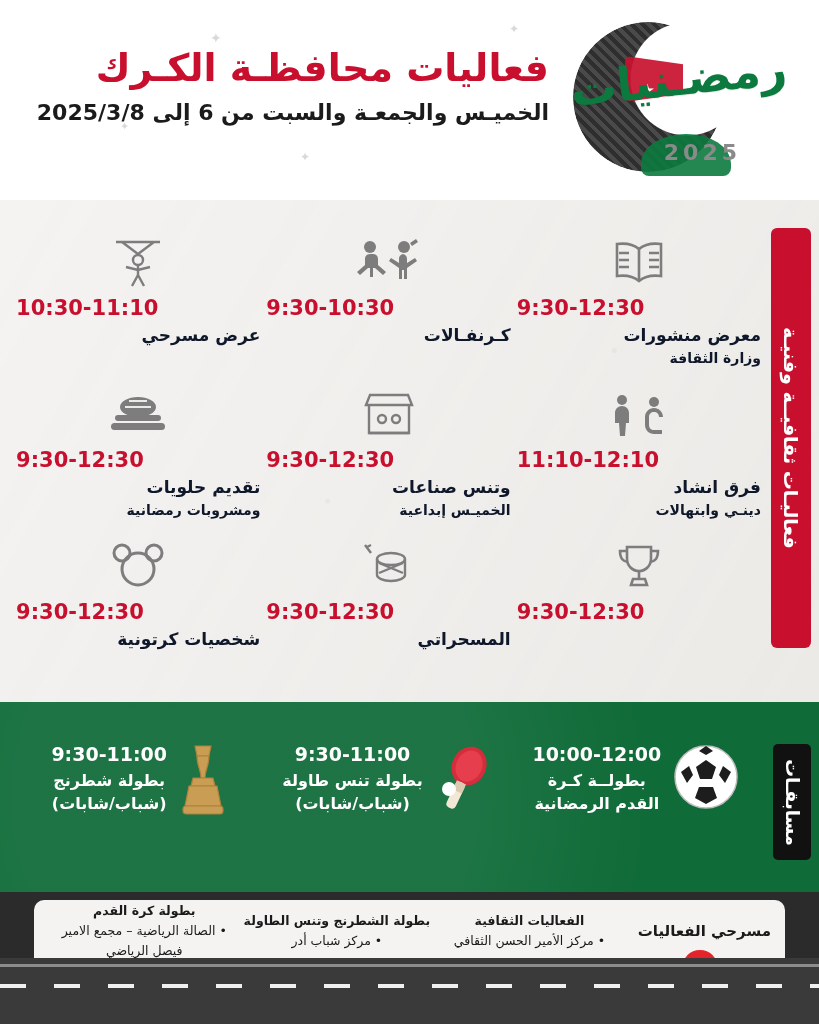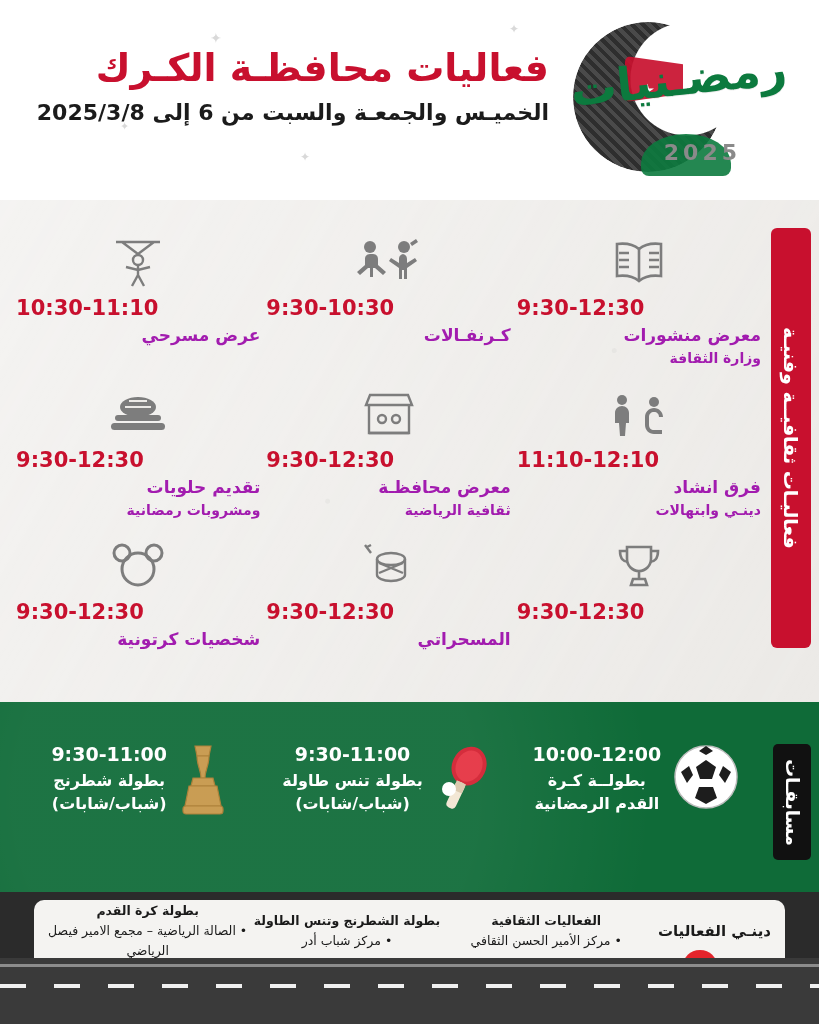--- a/index.html
+++ b/index.html
@@ -132,21 +132,21 @@
   .cell { padding-top: 4px; }
   .cell .icon { height: 56px; display:flex; align-items:center; justify-content:center; }
   .cell .icon svg { display:block; }
   .cell .time {
     margin-top: 6px;
     color: #c8102e; font-size: 21px; font-weight: bold;
     direction: ltr;
   }
   .cell .label {
     margin-top: 3px;
-    color: #a21caf; font-size: 17px; font-weight: bold; line-height: 1.45;
+    color: #0f172a; font-size: 17px; font-weight: bold; line-height: 1.45;
     letter-spacing: 1px;
   }
   .cell .label small { display:block; font-size: 14px; font-weight: bold; letter-spacing:0; }
 
   
   .sports {
     position: relative;
     height: 190px;
     background: #0f6b38;
     overflow: hidden;
@@ -328,22 +328,22 @@
                 <path d="M6 16h46l-4-10H10z"></path>
                 <path d="M9 16v28h40V16"></path>
                 <path d="M9 44h40"></path>
                 <circle cx="22" cy="30" r="4"></circle>
                 <circle cx="36" cy="30" r="4"></circle>
               </g>
             </svg>
         </div>
         <div class="time">9:30-12:30</div>
         <div class="label">
-          <span>معرض محافظـة</span>
-          <small>ثقافية الرياضية</small>
+          <span>وتنس صناعات</span>
+          <small>الخميـس إبداعية</small>
         </div>
       </div>
 
       <div class="cell">
         <div class="icon">
           <svg width="62" height="46" viewBox="0 0 62 46">
               <g fill="#7d7d7d">
                 <ellipse cx="31" cy="16" rx="18" ry="10"></ellipse>
                 <rect x="8" y="24" width="46" height="6" rx="3"></rect>
                 <rect x="4" y="32" width="54" height="7" rx="3.5"></rect>
@@ -478,21 +478,21 @@
             <span>(شباب/شابات)</span>
           </div>
         </div>
       </div>
 
     </div>
   </div>
 
   <div class="footer">
     <div class="footer-card">
-      <div class="loc-title">دينـي الفعاليات</div>
+      <div class="loc-title">مسرحي الفعاليات</div>
       <div class="loc-col">
         <b>الفعاليات الثقافية</b>
         <span>• مركز الأمير الحسن الثقافي</span>
       </div>
       <div class="loc-col">
         <b>بطولة الشطرنج وتنس الطاولة</b>
         <span>• مركز شباب أدر</span>
       </div>
       <div class="loc-col">
         <b>بطولة كرة القدم</b>

